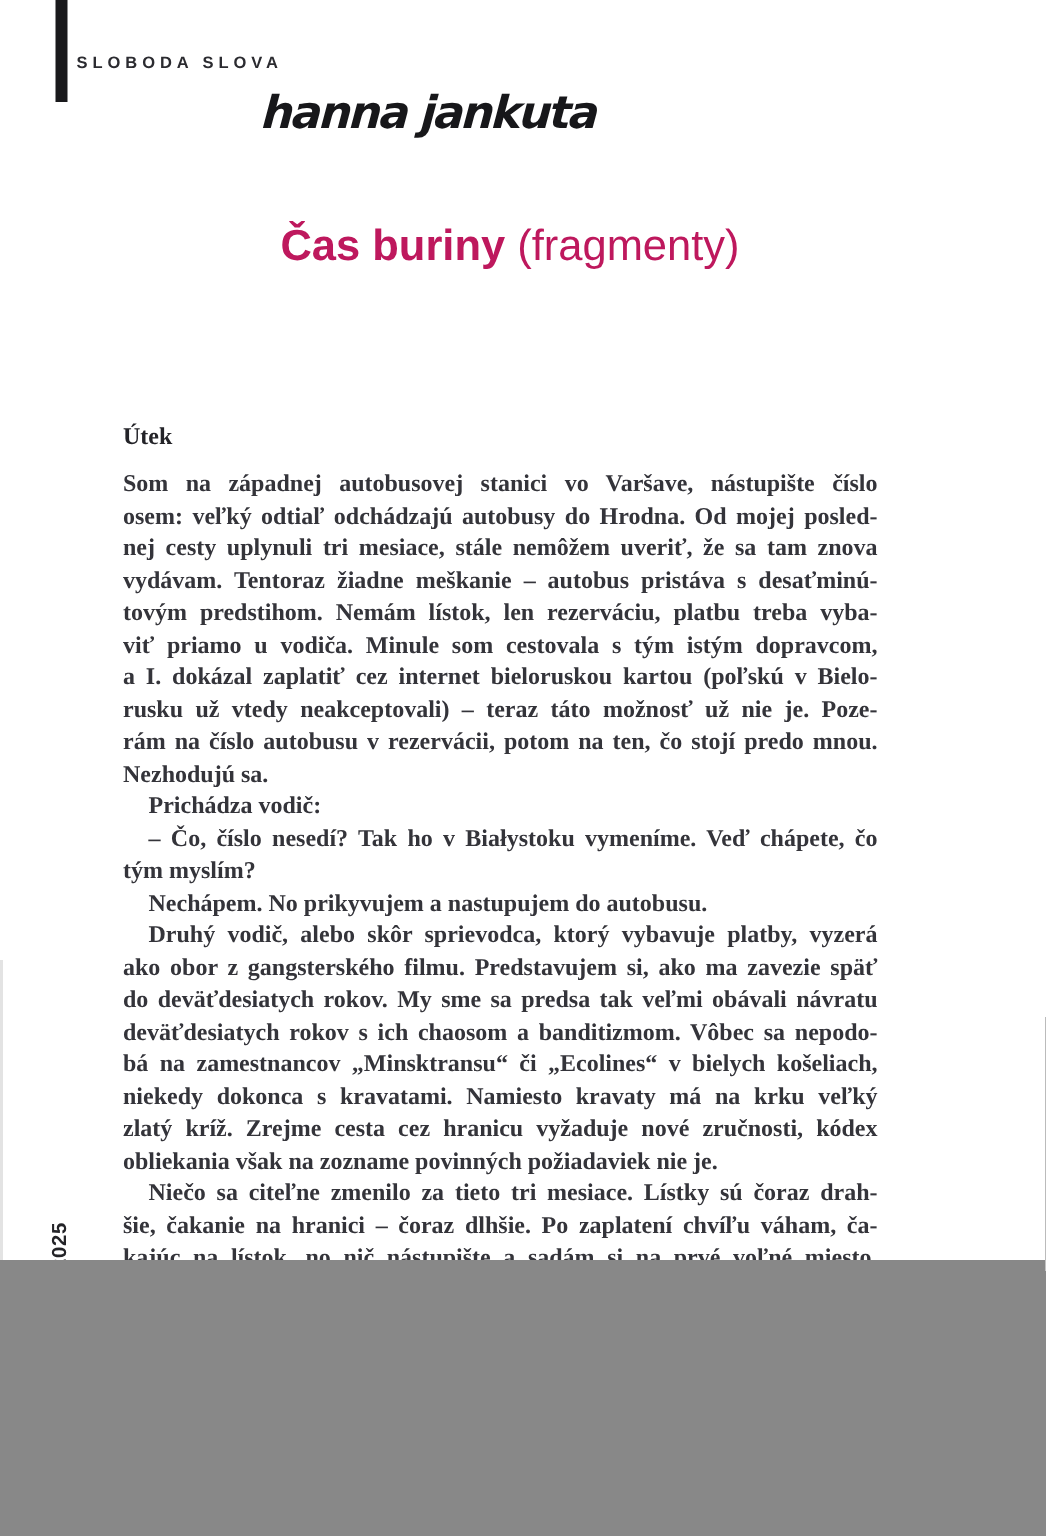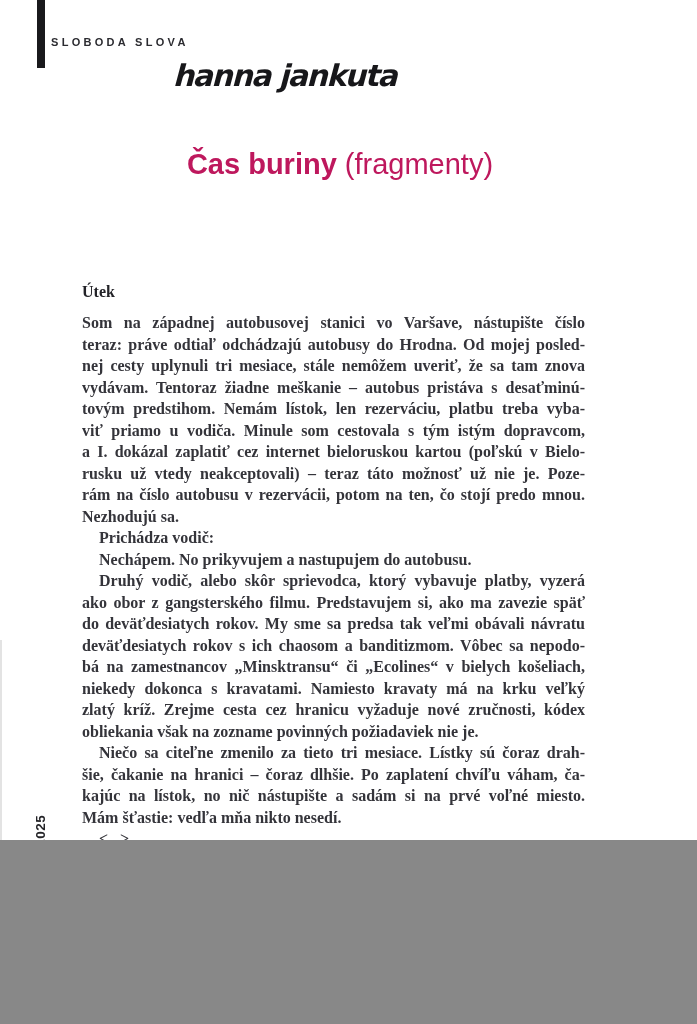--- a/index.html
+++ b/index.html
@@ -90,30 +90,32 @@
   <div class="kicker">SLOBODA SLOVA</div>
 
   <div class="author">hanna jankuta</div>
 
   <h1 class="title"><span class="title-main">Čas buriny</span><span class="title-sub">(fragmenty)</span></h1>
 
   <h2 class="heading">Útek</h2>
 
   <div class="body-text">
       <div class="line">Som na západnej autobusovej stanici vo Varšave, nástupište číslo</div>
-      <div class="line">teraz: práve odtiaľ odchádzajú autobusy do Hrodna. Od mojej posled-</div>
+      <div class="line">osem: veľký odtiaľ odchádzajú autobusy do Hrodna. Od mojej posled-</div>
       <div class="line">nej cesty uplynuli tri mesiace, stále nemôžem uveriť, že sa tam znova</div>
       <div class="line">vydávam. Tentoraz žiadne meškanie – autobus pristáva s desaťminú-</div>
       <div class="line">tovým predstihom. Nemám lístok, len rezerváciu, platbu treba vyba-</div>
       <div class="line">viť priamo u vodiča. Minule som cestovala s tým istým dopravcom,</div>
       <div class="line">a I. dokázal zaplatiť cez internet bieloruskou kartou (poľskú v Bielo-</div>
       <div class="line">rusku už vtedy neakceptovali) – teraz táto možnosť už nie je. Poze-</div>
       <div class="line">rám na číslo autobusu v rezervácii, potom na ten, čo stojí predo mnou.</div>
       <div class="line last">Nezhodujú sa.</div>
       <div class="line last indent">Prichádza vodič:</div>
+      <div class="line indent">– Čo, číslo nesedí? Tak ho v Białystoku vymeníme. Veď chápete, čo</div>
+      <div class="line last">tým myslím?</div>
       <div class="line last indent">Nechápem. No prikyvujem a nastupujem do autobusu.</div>
       <div class="line indent">Druhý vodič, alebo skôr sprievodca, ktorý vybavuje platby, vyzerá</div>
       <div class="line">ako obor z gangsterského filmu. Predstavujem si, ako ma zavezie späť</div>
       <div class="line">do deväťdesiatych rokov. My sme sa predsa tak veľmi obávali návratu</div>
       <div class="line">deväťdesiatych rokov s ich chaosom a banditizmom. Vôbec sa nepodo-</div>
       <div class="line">bá na zamestnancov „Minsktransu“ či „Ecolines“ v bielych košeliach,</div>
       <div class="line">niekedy dokonca s kravatami. Namiesto kravaty má na krku veľký</div>
       <div class="line">zlatý kríž. Zrejme cesta cez hranicu vyžaduje nové zručnosti, kódex</div>
       <div class="line last">obliekania však na zozname povinných požiadaviek nie je.</div>
       <div class="line indent">Niečo sa citeľne zmenilo za tieto tri mesiace. Lístky sú čoraz drah-</div>

